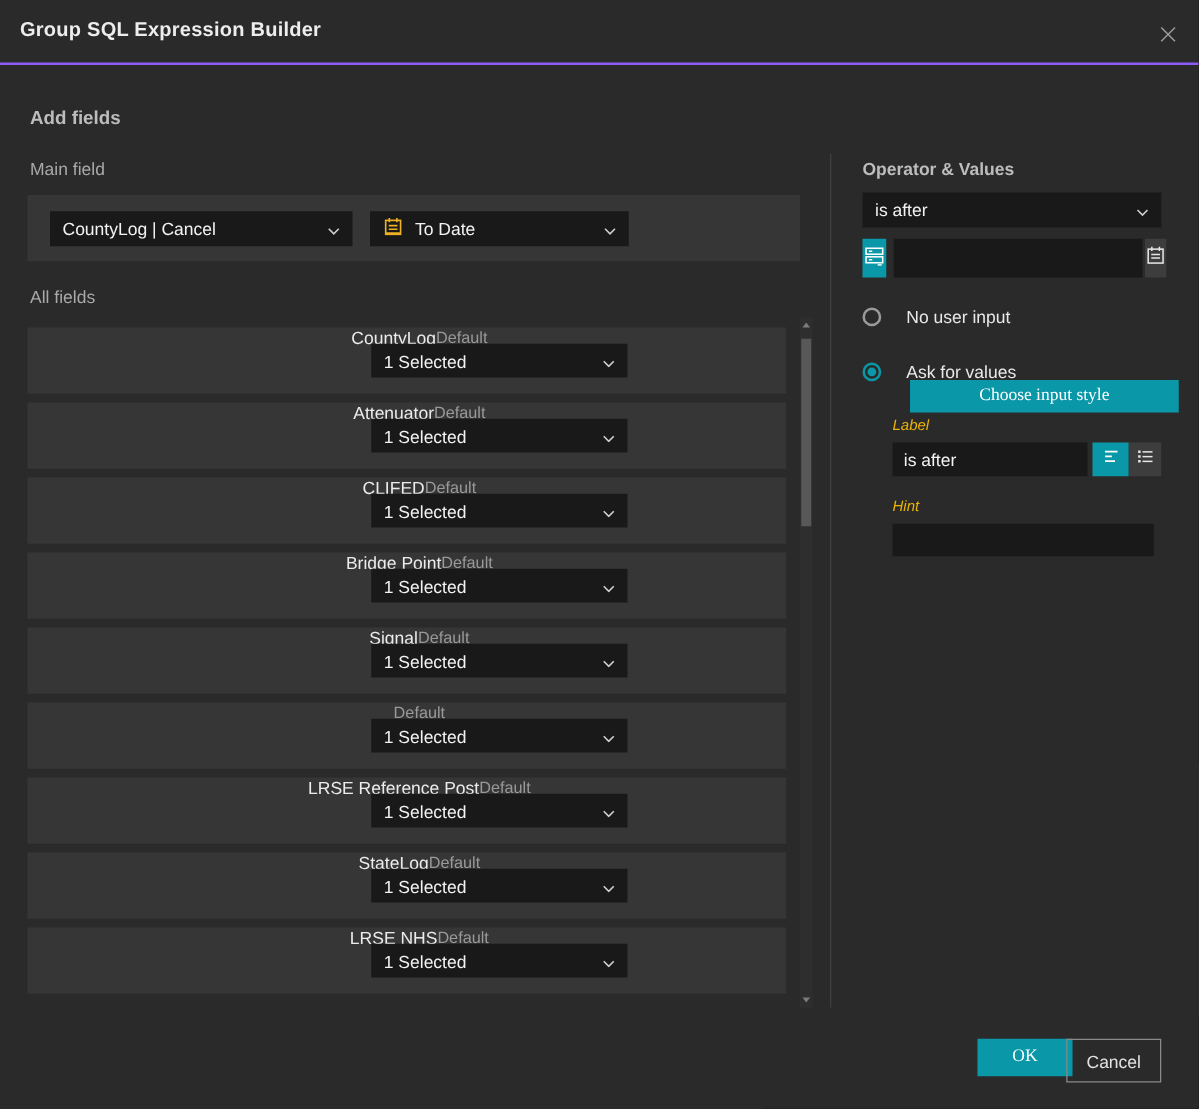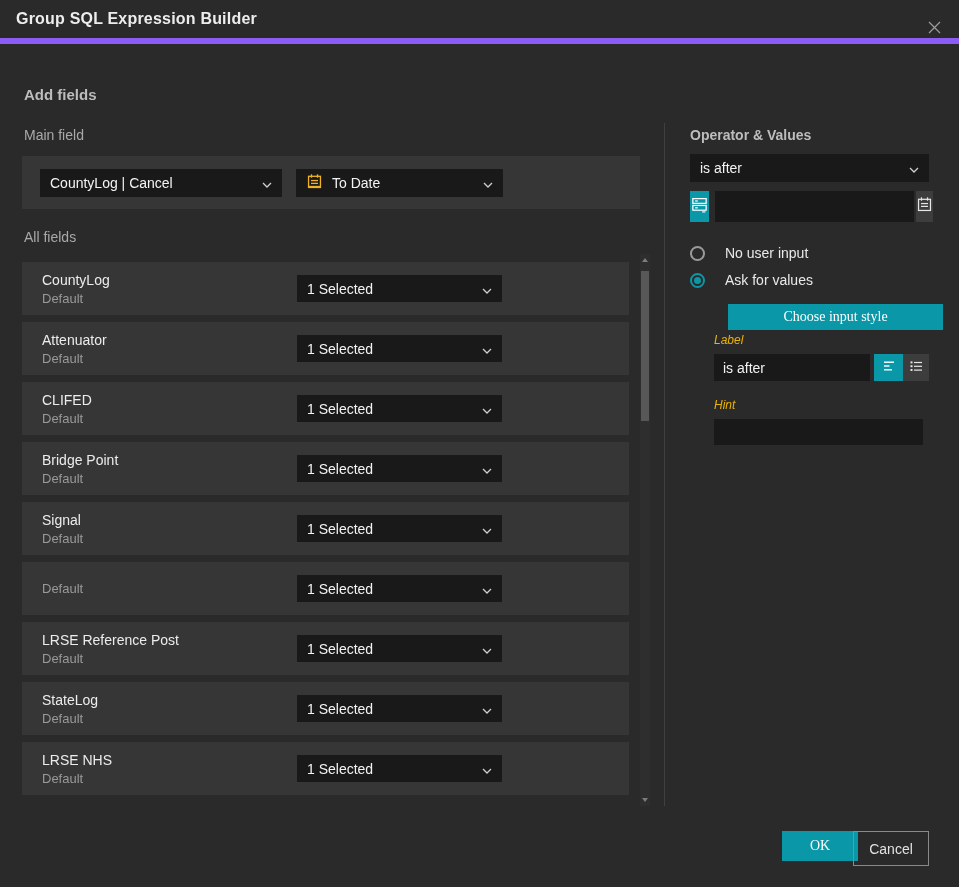--- a/index.html
+++ b/index.html
@@ -1,42 +1,42 @@
 <!DOCTYPE html>
 <html><head>
 <meta charset="utf-8">
 <style>
   html,body{margin:0;padding:0;background:#1e1e1e;}
   #app{
     position:relative;width:959px;height:887px;background:#2a2a2a;
     font-family:"Liberation Sans",sans-serif;overflow:hidden;
   }
   
-  .titlebar{position:absolute;top:0;left:0;width:959px;height:44px;
-    border-bottom:6px solid #8b5cf6;display:flex;align-items:center;box-sizing:border-box;padding:0 16px;}
+  .titlebar{position:absolute;top:0;left:0;width:959px;height:52px;
+    border-bottom:2px solid #8b5cf6;display:flex;align-items:center;box-sizing:border-box;padding:0 16px;}
   .title{font-size:16px;font-weight:700;color:#ededed;letter-spacing:.2px;}
   .close-btn{position:absolute;right:12px;top:14px;width:26px;height:26px;display:flex;
     align-items:center;justify-content:center;cursor:pointer;}
   
   .h-section{position:absolute;font-size:15px;font-weight:700;color:#bdbdbd;}
   .h-sub{position:absolute;font-size:14px;color:#a9a9a9;}
   
   .select{background:#191919;color:#f3f3f3;font-size:14px;display:flex;align-items:center;
     justify-content:space-between;box-sizing:border-box;padding:0 10px;cursor:pointer;}
   .select .sel-left{display:flex;align-items:center;gap:9px;white-space:nowrap;overflow:hidden;}
   .tb{background:#191919;border:none;color:#f3f3f3;font-size:14px;box-sizing:border-box;
     padding:0 9px;font-family:"Liberation Sans",sans-serif;outline:none;}
   
   .main-panel{position:absolute;left:22px;top:156px;width:618px;height:53px;background:#363636;
     display:flex;align-items:center;padding-left:18px;box-sizing:border-box;gap:14px;}
   .main-panel .select.s1{width:242px;height:28px;}
   .main-panel .select.s2{width:207px;height:28px;}
   
   .fields-list{position:absolute;left:22px;top:262px;width:607px;display:flex;flex-direction:column;gap:7px;}
-  .field-row{height:53px;background:#363636;position:relative;display:flex;flex-direction:column;
+  .field-row{height:53px;background:#363636;position:relative;display:flex;flex-direction:row;
     justify-content:center;padding-left:20px;box-sizing:border-box;}
   .field-name{font-size:14px;color:#ececec;margin-bottom:3px;}
   .field-sub{font-size:13px;color:#999999;}
   .field-row .select{position:absolute;left:275px;top:13px;width:205px;height:27px;}
   
   .scrollbar{position:absolute;left:640px;top:254px;width:10px;height:552px;background:#2e2e2e;}
   .sb-thumb{position:absolute;left:1px;top:17px;width:8px;height:150px;background:#585858;cursor:pointer;}
   .sb-arrow{position:absolute;left:2px;width:0;height:0;border-left:3px solid transparent;
     border-right:3px solid transparent;cursor:pointer;}
   .sb-up{top:4px;border-bottom:4px solid #7d7d7d;}
@@ -246,21 +246,21 @@
             <line x1="5.3" y1="8" x2="12.7" y2="8"></line>
             <line x1="5.3" y1="11" x2="12.7" y2="11"></line>
           </svg></span>
     </div>
   </div>
 
   <div class="radio-row" style="top:245px;">
     <span class="radio"></span>
     <span class="radio-label">No user input</span>
   </div>
-  <div class="radio-row" style="top:272px;">
+  <div class="radio-row" style="top:289px;">
     <span class="radio on"></span>
     <span class="radio-label">Ask for values</span>
   </div>
 
   <button class="btn-primary btn-choose">Choose input style</button>
 
   <div class="mini-label" style="left:714px;top:333px;">Label</div>
   <input class="tb label-input" value="is after" style="">
 
   <div class="style-toggle">

